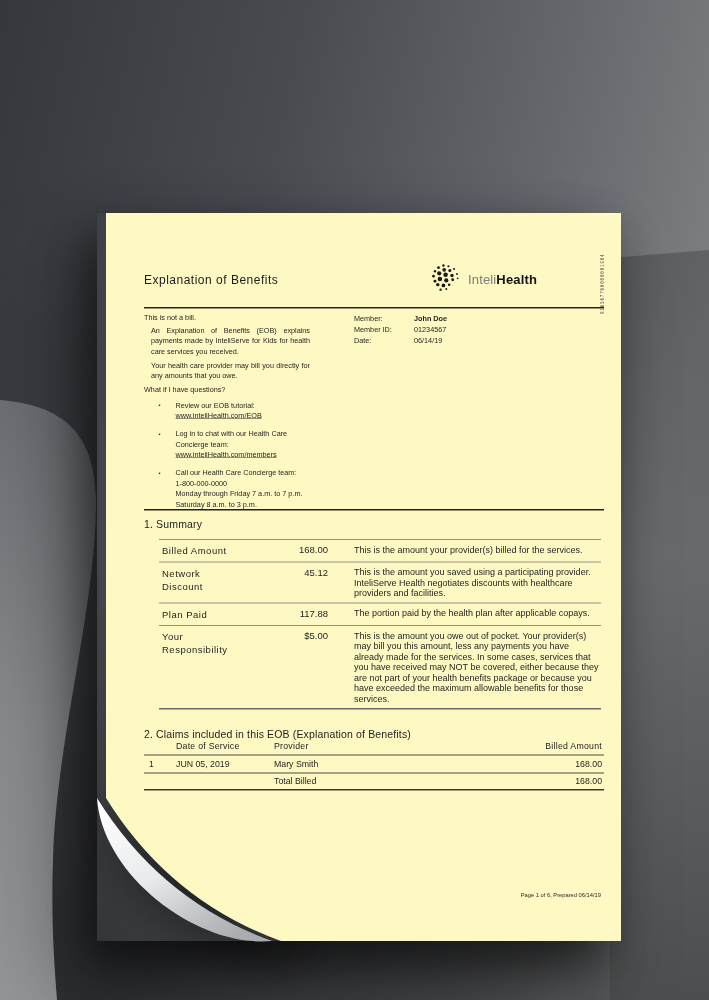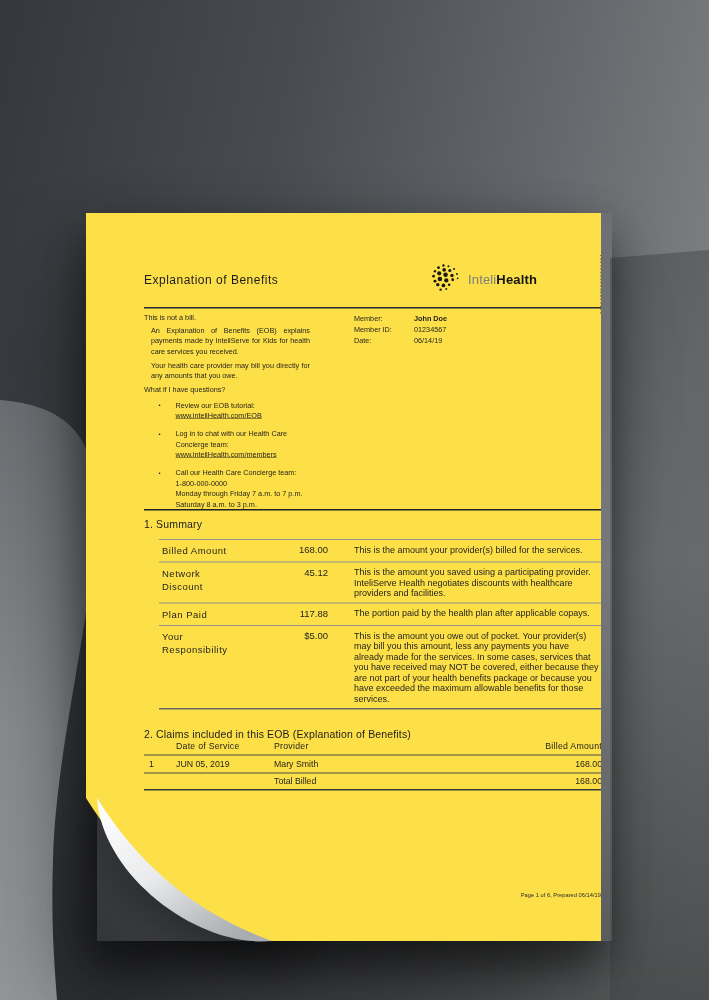--- a/index.html
+++ b/index.html
@@ -5,22 +5,22 @@
   html,body{margin:0;padding:0;background:#2e3135;}
   .scene{position:relative;width:709px;height:1000px;overflow:hidden;
          font-family:"Liberation Sans","DejaVu Sans",sans-serif;}
   .bg{position:absolute;left:0;top:0;z-index:0;}
   .page-shadow{position:absolute;left:97px;top:213px;width:515px;height:728px;z-index:1;
                box-shadow:-16px 24px 46px rgba(0,0,0,.40),-48px 75px 105px rgba(0,0,0,.25),
                           0 22px 42px rgba(0,0,0,.35);}
   .curl-shadow{position:absolute;left:52px;top:808px;width:304px;height:152px;z-index:2;
                border-radius:50%;transform:rotate(36deg);filter:blur(9px);
                background:radial-gradient(closest-side,rgba(0,0,0,.52),rgba(0,0,0,.28) 45%,rgba(0,0,0,0) 98%);}
-  .page{position:absolute;left:86px;top:213px;width:515px;height:728px;background:#fde047;z-index:3;
-        clip-path:path('M 0 0 H 515 V 728 H 175 Q 64 688 0 585 Z');padding-left:20px;}
+  .page{position:absolute;left:106px;top:213px;width:515px;height:728px;background:#fef9c3;z-index:3;
+        clip-path:path('M 0 0 H 515 V 728 H 175 Q 64 688 0 585 Z');}
   .fold{position:absolute;left:92px;top:790px;width:200px;height:160px;z-index:4;pointer-events:none;}
   .page-inner{position:relative;width:1030px;height:1456px;transform:scale(.5);
               transform-origin:0 0;color:#1f1f1f;}
 
   .doc-title{position:absolute;left:76px;top:120px;font-size:24px;letter-spacing:1px;color:#1b1b1d;}
   .logo{position:absolute;left:648px;top:98px;display:flex;align-items:center;}
   .logo-icon{width:68px;height:68px;margin-right:8px;}
   .logo-text{font-size:26px;letter-spacing:.3px;white-space:nowrap;}
   .logo-inteli{color:#7b7c7f;font-weight:400;}
   .logo-health{color:#121212;font-weight:700;}

